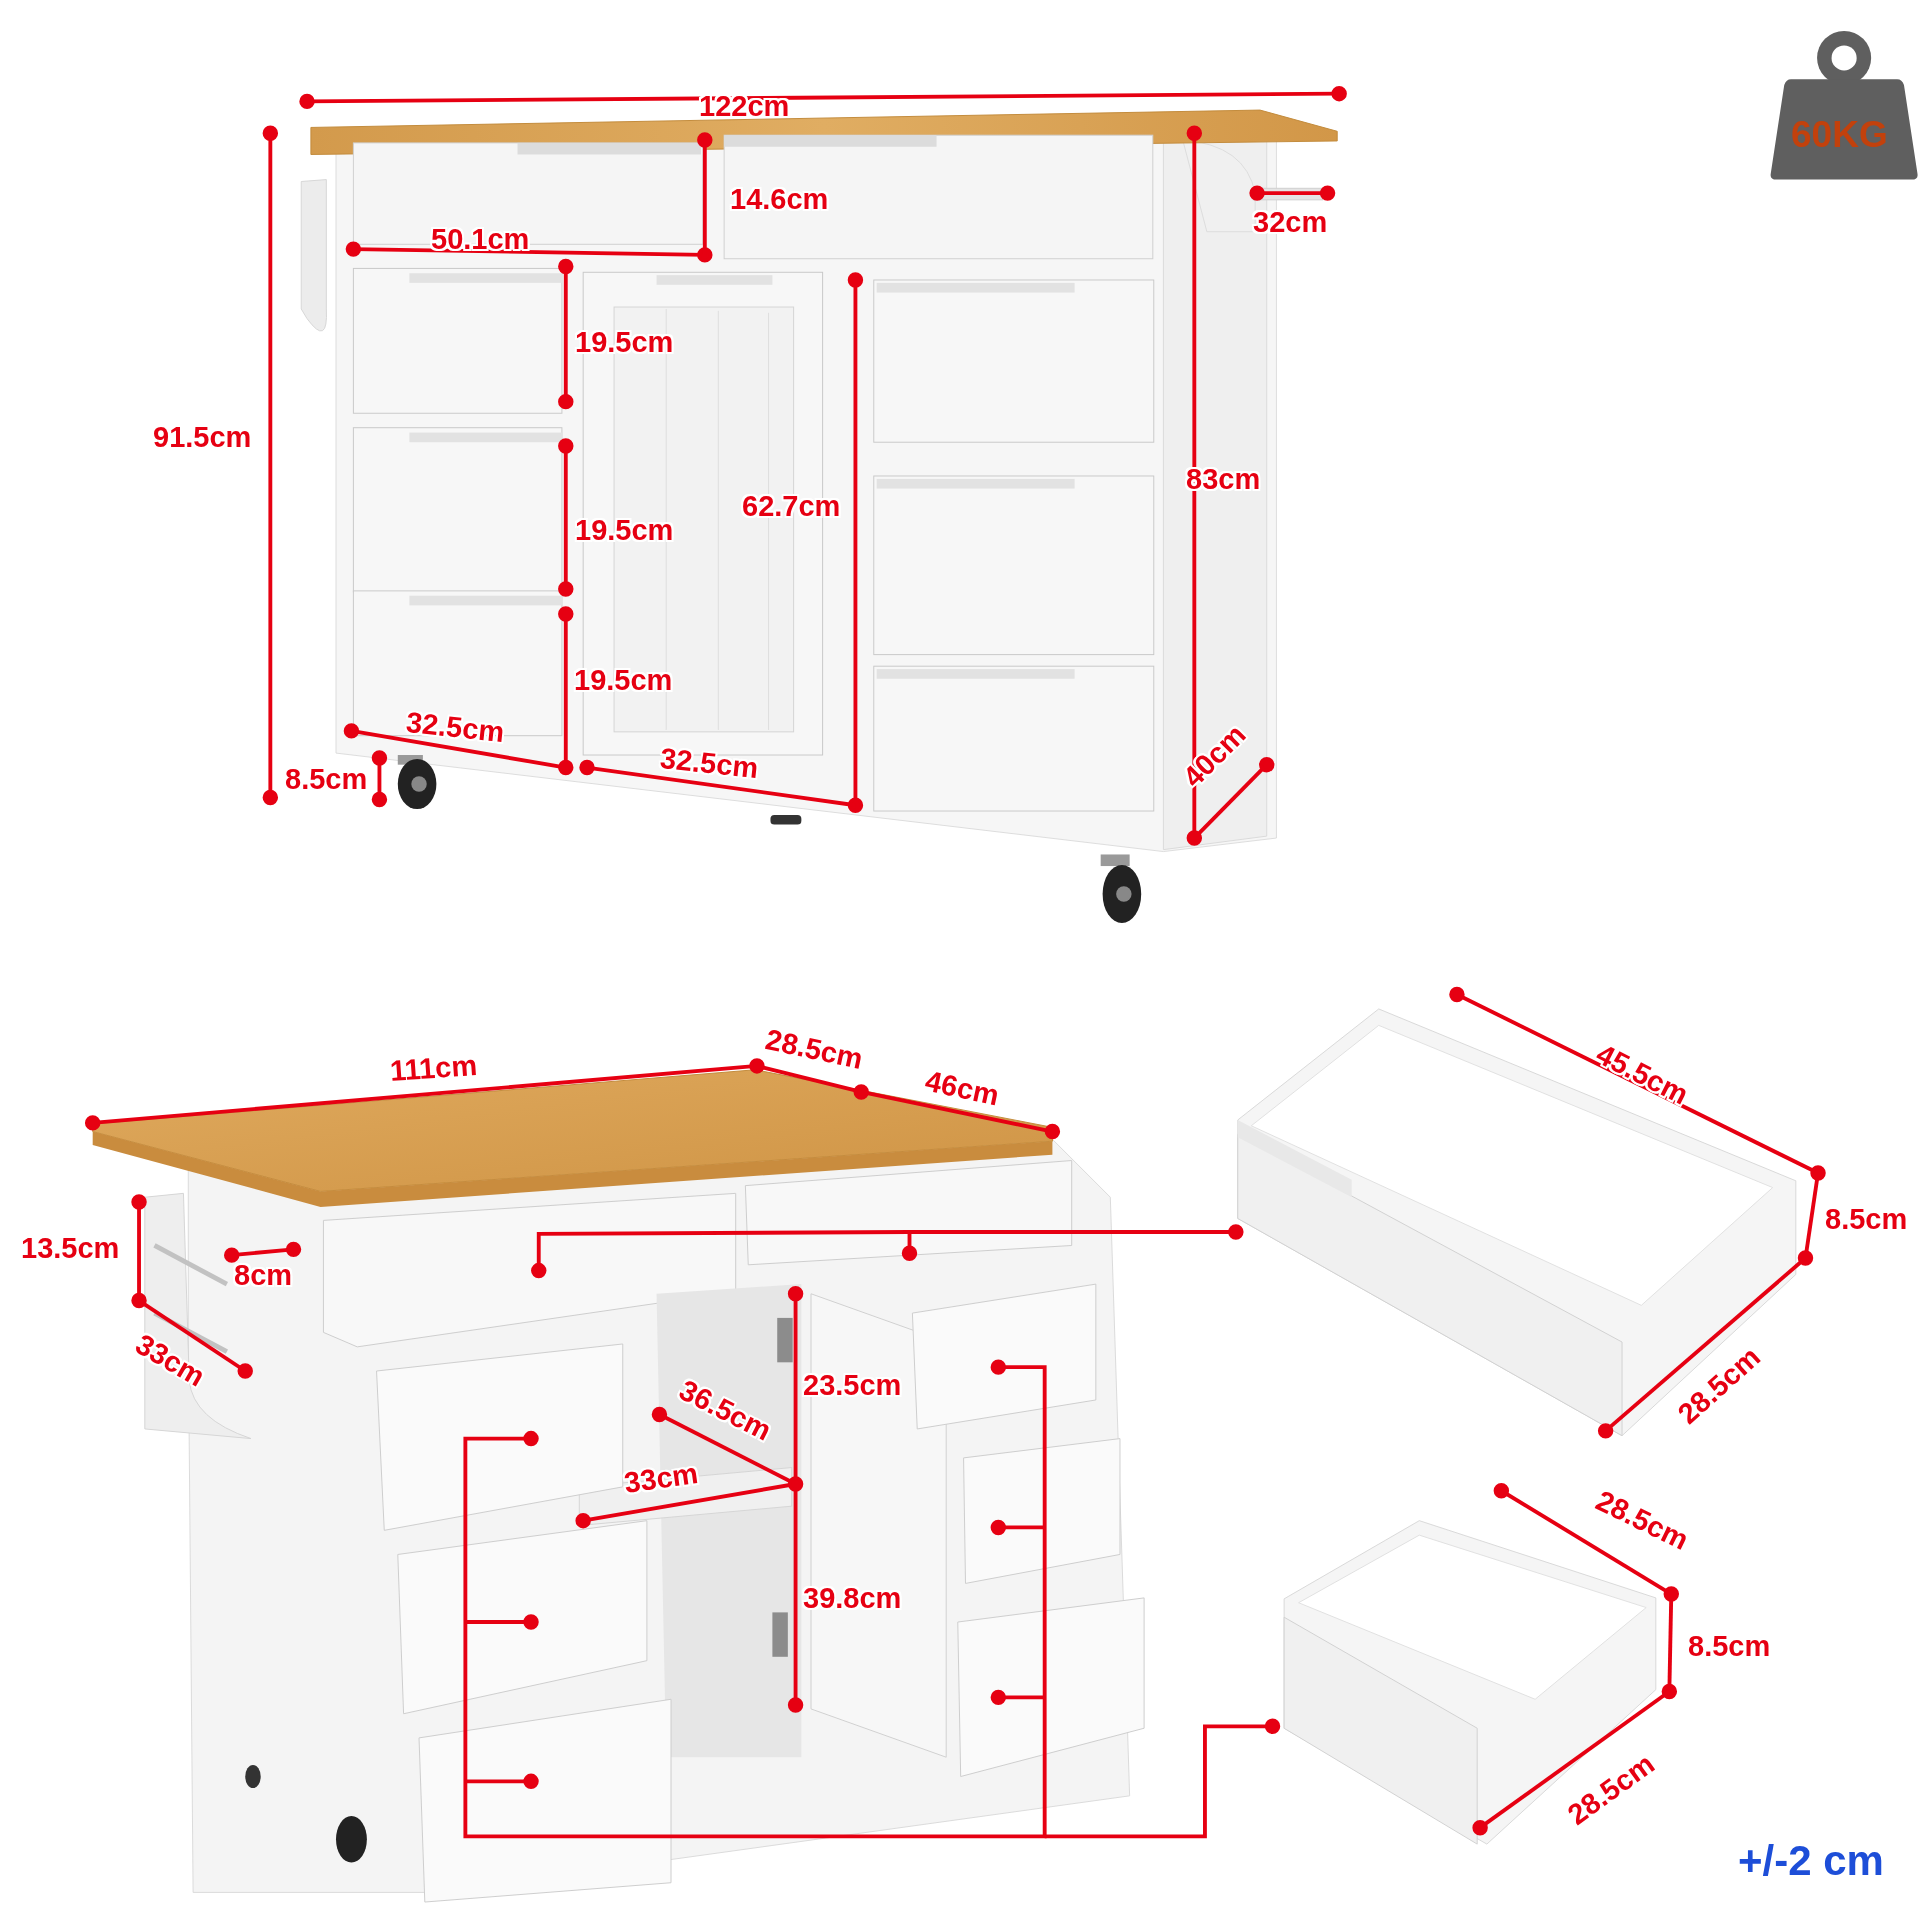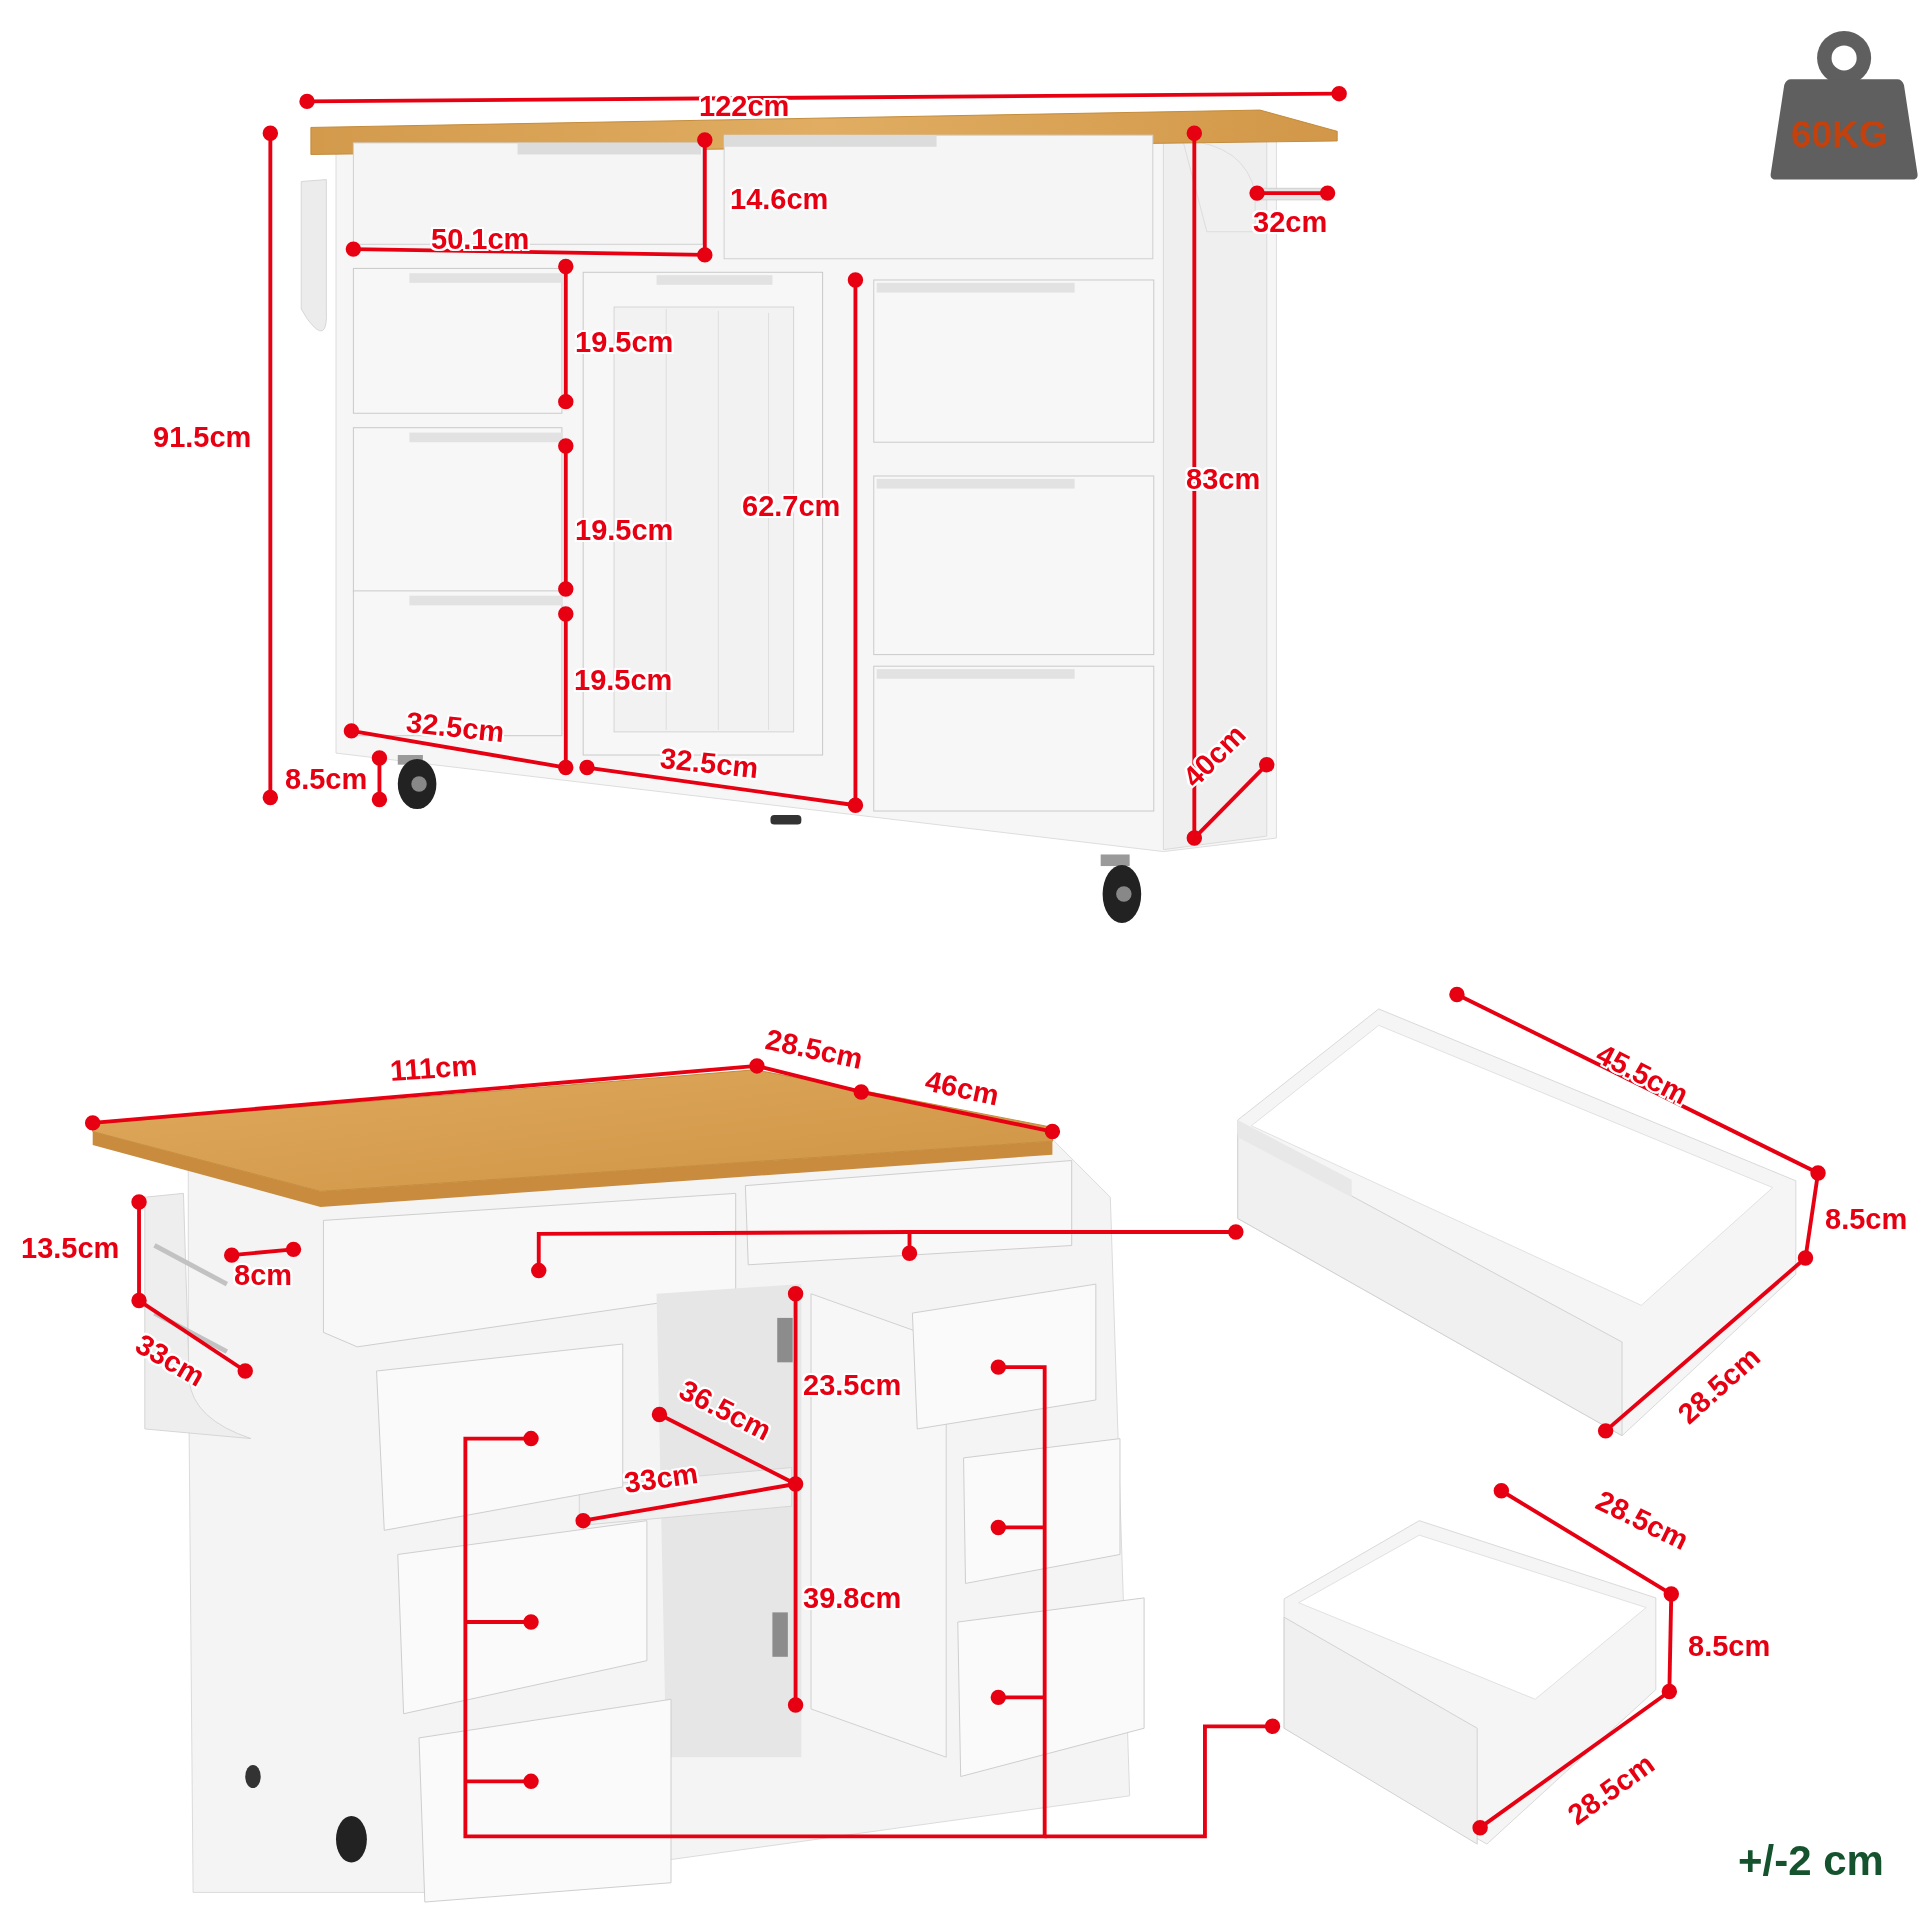--- a/index.html
+++ b/index.html
@@ -1,20 +1,20 @@
 <!DOCTYPE html>
 <html><head>
 <meta charset="utf-8">
 <style>
   html,body{margin:0;padding:0;background:#ffffff;}
   #stage{position:relative;width:1931px;height:1931px;overflow:hidden;background:#ffffff;font-family:"Liberation Sans","DejaVu Sans",sans-serif;}
   svg#art{position:absolute;left:0;top:0;width:1931px;height:1931px;}
   .lbl{position:absolute;color:#e60012;font-weight:bold;font-size:29px;white-space:nowrap;line-height:1;
        text-shadow:-1.9px -1.9px 0 #fff,1.9px -1.9px 0 #fff,-1.9px 1.9px 0 #fff,1.9px 1.9px 0 #fff,0 1.9px 0 #fff,0 -1.9px 0 #fff,1.9px 0 0 #fff,-1.9px 0 0 #fff;}
-  .tol{position:absolute;color:#14532d;font-weight:bold;font-size:42px;white-space:nowrap;line-height:1;}
+  .tol{position:absolute;color:#1d4ed8;font-weight:bold;font-size:42px;white-space:nowrap;line-height:1;}
   .weight-text{position:absolute;color:#c2410c;font-weight:bold;font-size:37px;line-height:1;}
 </style>
 </head>
 <body>
 
 <div id="stage">
 
 <svg id="art" viewBox="0 0 2000 2000" xmlns="http://www.w3.org/2000/svg">
   <defs>
     <linearGradient id="wood" x1="0" y1="0" x2="1" y2="0">

